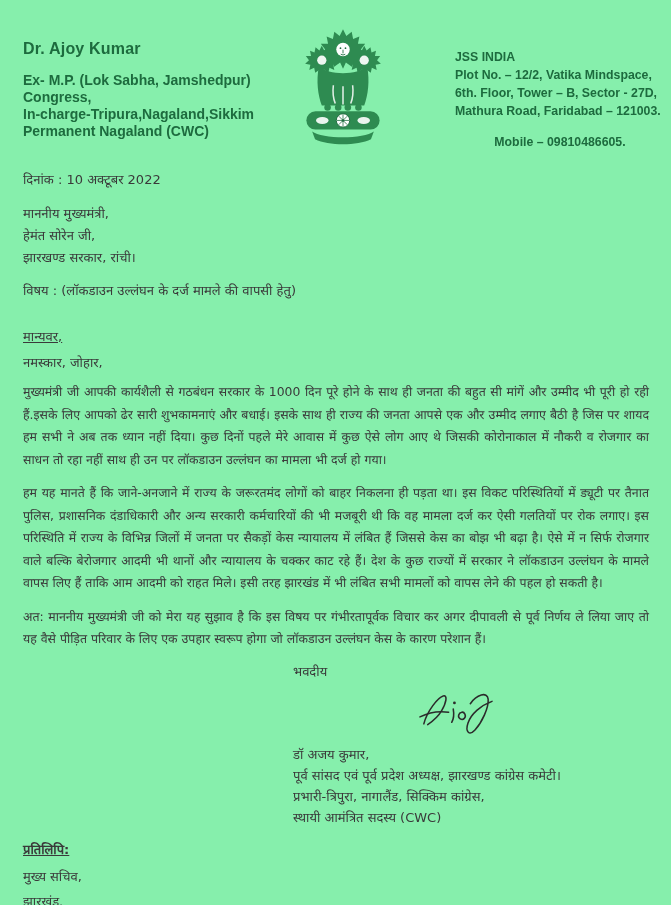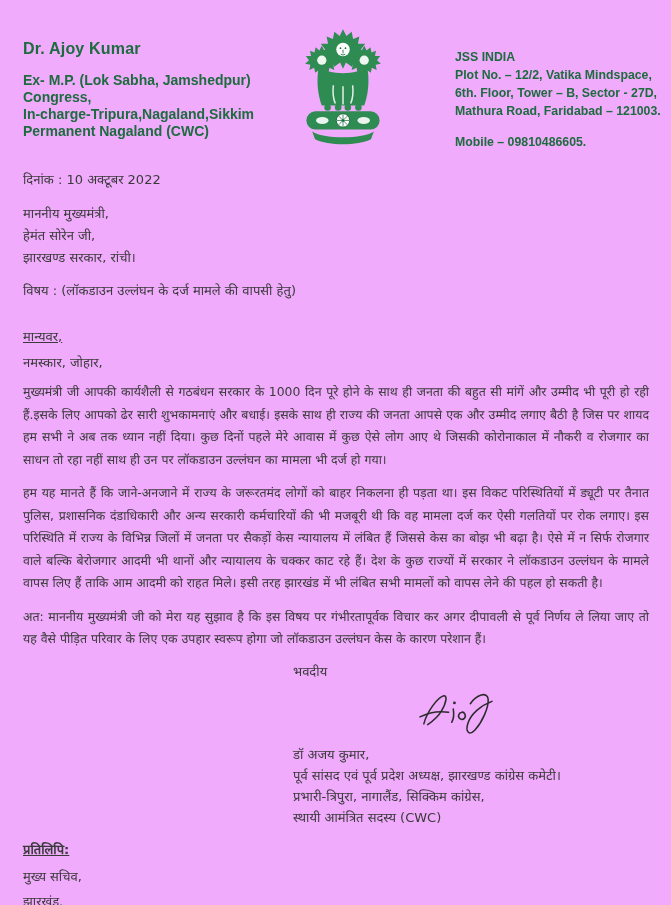--- a/index.html
+++ b/index.html
@@ -1,19 +1,19 @@
 <!DOCTYPE html>
 <html><head>
 <meta charset="utf-8">
 <style>
   html,body{margin:0;padding:0;background:#ffffff;}
   .page{
     position:relative;
     width:671px;height:905px;
-    background:#f0abfc;
+    background:#86efac;
     overflow:hidden;
     font-family:"DejaVu Sans",sans-serif;
     color:#3a3a3a;
   }
   
   .hdr-left{
     position:absolute;left:23px;top:40px;width:265px;
     color:#1d6b3e;
     font-family:"Liberation Sans",sans-serif;
     font-weight:bold;
@@ -21,21 +21,21 @@
   .hdr-left .name{font-size:16px;margin-bottom:14px;letter-spacing:.2px;}
   .hdr-left .line{font-size:14px;line-height:17px;}
   .emblem-wrap{position:absolute;left:290px;top:24px;width:106px;height:136px;}
   .hdr-right{
     position:absolute;left:455px;top:48px;width:210px;
     color:#1d6b3e;
     font-family:"Liberation Sans",sans-serif;
     font-weight:bold;font-size:12.3px;line-height:18px;
   }
   .hdr-right .org{margin-bottom:0px;}
-  .hdr-right .mobile{margin-top:13px;}
+  .hdr-right .mobile{margin-top:13px;text-align:center;}
   
   .content{position:absolute;left:23px;top:170px;width:626px;font-size:13px;}
   .date-line{margin-bottom:15px;}
   .addressee .line{line-height:22px;}
   .subject{margin-top:12px;margin-bottom:28px;}
   .salutation{margin-bottom:8px;text-decoration:underline;}
   .greeting{margin-bottom:10px;}
   .para{
     font-size:12.4px;line-height:22.5px;text-align:justify;
     margin-bottom:11px;

